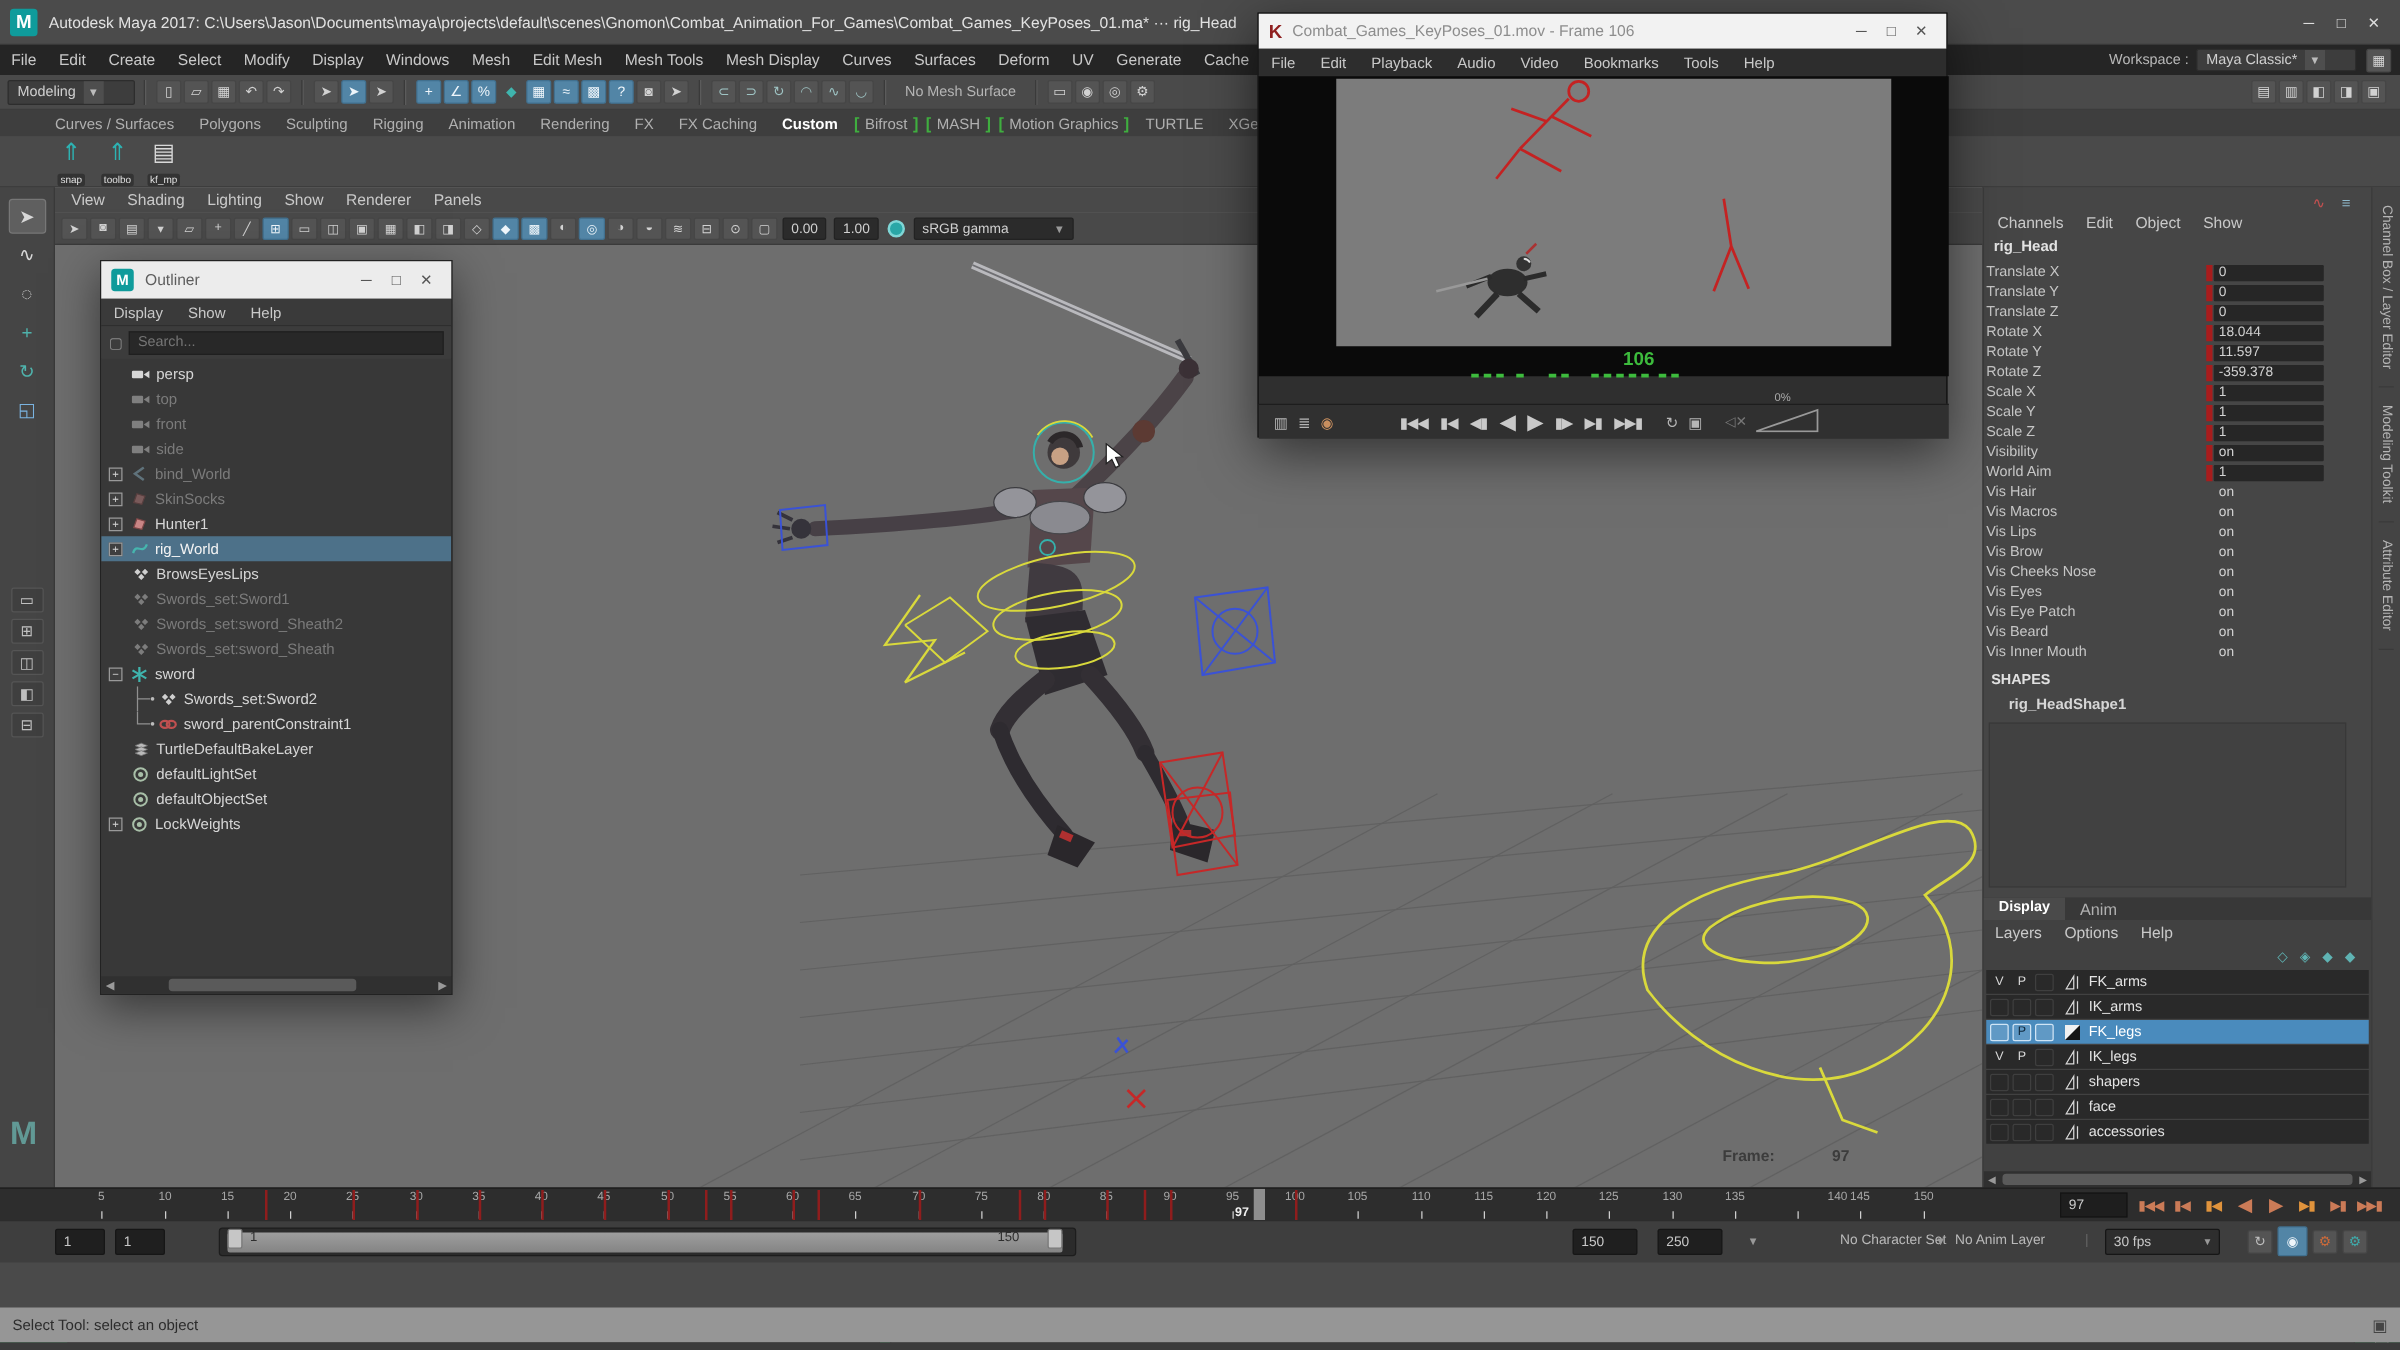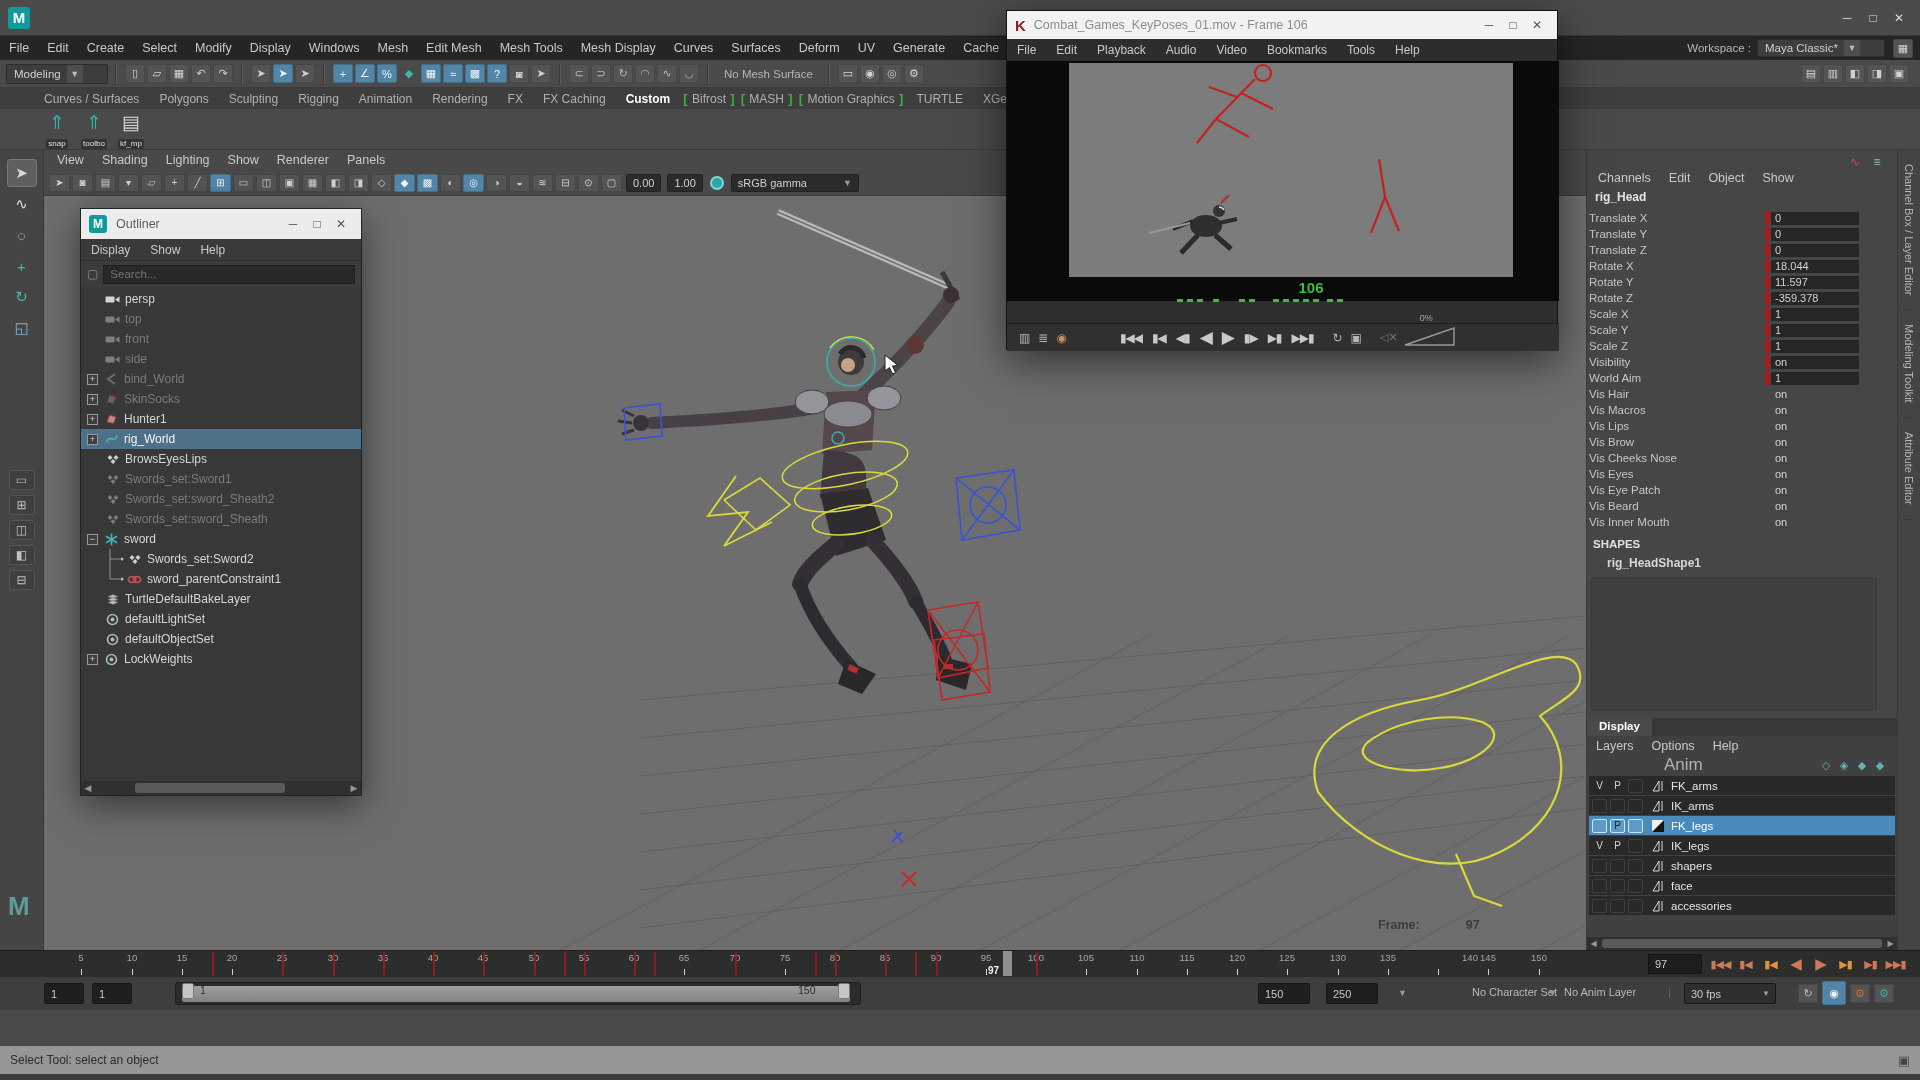--- a/index.html
+++ b/index.html
@@ -116,20 +116,21 @@
   .melbox{position:absolute;top:5px;height:25px;border:1px solid #141414}
   #helpline{left:0;top:1046px;width:1920px;height:28px;background:#969696;color:#2c2c2c;display:flex;align-items:center;padding-left:10px;font-size:12px}
   #bottomstrip{left:0;top:1074px;width:1920px;height:6px;background:#3b3b3b}
   .tealdot{width:14px;height:14px;border-radius:50%;background:#2aa7a7;border:2px solid #7fd6d6;margin:0 4px}
 </style>
 </head>
 <body>
 
 <div class="abs" id="titlebar">
   <span class="maya-logo">M</span>
+  <div id="tb-title">Autodesk Maya 2017: C:\Users\Jason\Documents\maya\projects\default\scenes\Gnomon\Combat_Animation_For_Games\Combat_Games_KeyPoses_01.ma* ··· rig_Head</div>
   <div style="margin-left:auto;display:flex">
     <span class="winctl">─</span>
     <span class="winctl">□</span>
     <span class="winctl">✕</span>
   </div>
 </div>
 
 <div class="abs" id="menubar">
   <div id="mb-items" class="flex">
       <div class="mi">File</div>
@@ -516,21 +517,21 @@
         <span class="cval plain">on</span>
       </div>
     </div>
   <div style="position:absolute;left:6px;top:388px;font-weight:bold;font-size:11.5px;color:#e0e0e0">SHAPES</div>
   <div style="position:absolute;left:20px;top:406px;font-size:12px;color:#d6d6d6;font-weight:bold">rig_HeadShape1</div>
   <div style="position:absolute;left:4px;top:428px;width:286px;height:132px;background:#414141;border:1px solid #383838"></div>
 
   <div id="layers" style="position:absolute;left:0;top:568px;right:23px;bottom:0;background:#414141">
     <div id="ly-tabs" style="display:flex;background:#383838;height:18px">
         <div class="stab act" style="font-size: 11.5px; padding: 2px 12px; background: rgb(74, 74, 74);">Display</div>
-        <div class="stab" style="font-size: 17px; padding: 2px 12px; margin-top: 35px;">Anim</div>
+        <div class="stab" style="font-size: 13px; padding: 2px 12px;">Anim</div>
       </div>
     <div id="ly-menus" style="display:flex;height:19px;align-items:center">
         <div class="mi">Layers</div>
         <div class="mi">Options</div>
         <div class="mi">Help</div>
       </div>
     <div id="ly-hicons" style="display:flex;justify-content:flex-end;height:20px;align-items:center;padding-right:8px">
         <span class="ib" style="color: rgb(95, 179, 179); background: transparent; border-color: transparent; font-size: 11px; min-width: 16px;">◇</span>
         <span class="ib" style="color: rgb(95, 179, 179); background: transparent; border-color: transparent; font-size: 11px; min-width: 16px;">◈</span>
         <span class="ib" style="color: rgb(95, 179, 179); background: transparent; border-color: transparent; font-size: 11px; min-width: 16px;">◆</span>

